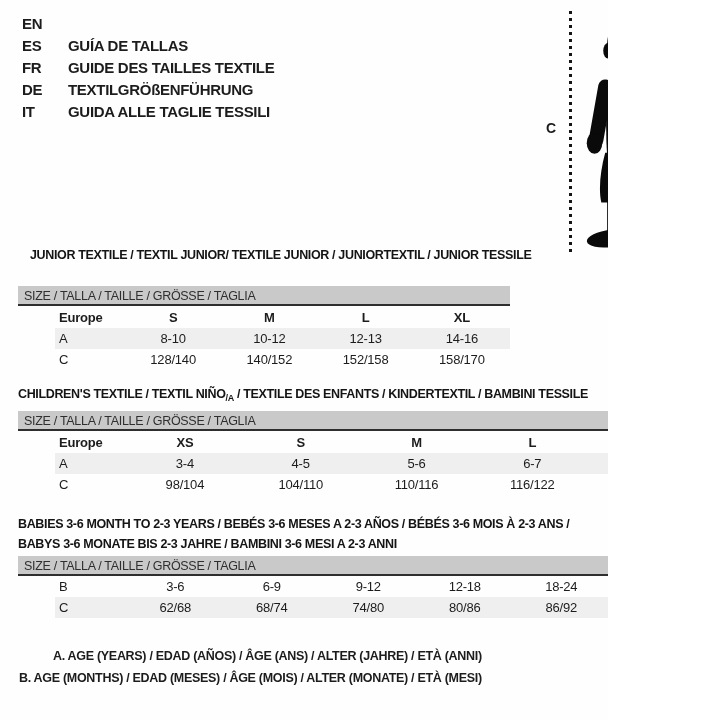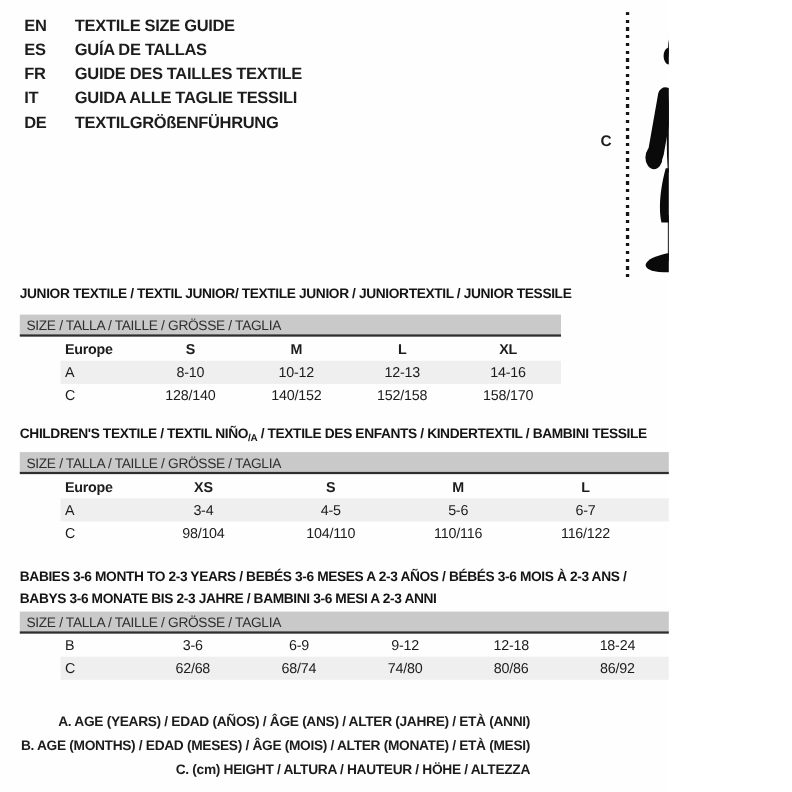--- a/index.html
+++ b/index.html
@@ -46,37 +46,36 @@
   .footnote{height:22px;line-height:22px;font-size:12.5px;font-weight:700;letter-spacing:-0.3px;white-space:nowrap;text-align:right;}
 </style>
 </head>
 <body>
 
 <div class="canvas">
 
   <div class="lang-header">
     <div class="lang-row">
       <span class="lang-code">EN</span>
-      <span class="lang-title">TEXTILE SIZE GUIDE</span>
     </div>
     <div class="lang-row">
       <span class="lang-code">ES</span>
       <span class="lang-title">GUÍA DE TALLAS</span>
     </div>
     <div class="lang-row">
       <span class="lang-code">FR</span>
       <span class="lang-title">GUIDE DES TAILLES TEXTILE</span>
     </div>
     <div class="lang-row">
+      <span class="lang-code">DE</span>
+      <span class="lang-title">TEXTILGRÖßENFÜHRUNG</span>
+    </div>
+    <div class="lang-row">
       <span class="lang-code">IT</span>
       <span class="lang-title">GUIDA ALLE TAGLIE TESSILI</span>
-    </div>
-    <div class="lang-row">
-      <span class="lang-code">DE</span>
-      <span class="lang-title">TEXTILGRÖßENFÜHRUNG</span>
     </div>
   </div>
 
   <span class="height-label">C</span>
   <div class="dotted-line"></div>
   <svg class="toddler" viewBox="0 0 140 250" xmlns="http://www.w3.org/2000/svg">
     <g fill="#0a0a0a">
       <ellipse cx="57" cy="36" rx="27" ry="30"></ellipse>
       <ellipse cx="31" cy="43" rx="5" ry="8"></ellipse>
       <ellipse cx="84" cy="43" rx="5" ry="8"></ellipse>
@@ -87,21 +86,21 @@
       <rect x="85" y="72" width="15" height="58" rx="7" transform="rotate(-8 92 100)"></rect>
       <ellipse cx="93" cy="126" rx="8" ry="11"></ellipse>
       <path d="M28,148 C23,166 21,186 24,199 L52,199 C54,189 58,181 64,178 C70,181 74,191 76,201 L104,197 C107,183 103,165 98,148 Z"></path>
       <rect x="30" y="192" width="22" height="43"></rect>
       <rect x="76" y="194" width="22" height="47"></rect>
       <ellipse cx="35" cy="236" rx="26" ry="9" transform="rotate(-7 35 236)"></ellipse>
       <ellipse cx="92" cy="242" rx="22" ry="8" transform="rotate(4 92 242)"></ellipse>
     </g>
   </svg>
 
-  <div class="section-title" style="top:257px;">JUNIOR TEXTILE / TEXTIL JUNIOR/ TEXTILE JUNIOR / JUNIORTEXTIL / JUNIOR TESSILE</div>
+  <div class="section-title" style="top:245px;margin-left:12px;">JUNIOR TEXTILE / TEXTIL JUNIOR/ TEXTILE JUNIOR / JUNIORTEXTIL / JUNIOR TESSILE</div>
   <div class="size-table t-narrow" style="top:286px;">
     <div class="size-bar">SIZE / TALLA / TAILLE / GRÖSSE / TAGLIA</div>
     <div class="grid-row cols4 head-row">
       <span class="rlabel">Europe</span>
       <span class="cell">S</span>
       <span class="cell">M</span>
       <span class="cell">L</span>
       <span class="cell">XL</span>
     </div>
     <div class="grid-row cols4 row-alt">
@@ -173,16 +172,15 @@
       <span class="cell">74/80</span>
       <span class="cell">80/86</span>
       <span class="cell">86/92</span>
       <span class="cell">92/98</span>
     </div>
   </div>
 
   <div class="footnotes">
     <div class="footnote">A. AGE (YEARS) / EDAD (AÑOS) / ÂGE (ANS) / ALTER (JAHRE) / ETÀ (ANNI)</div>
     <div class="footnote">B. AGE (MONTHS) / EDAD (MESES) / ÂGE (MOIS) / ALTER (MONATE) / ETÀ (MESI)</div>
-    <div class="footnote">C. (cm) HEIGHT / ALTURA / HAUTEUR / HÖHE / ALTEZZA</div>
   </div>
 
 </div>
 
 </body></html>

